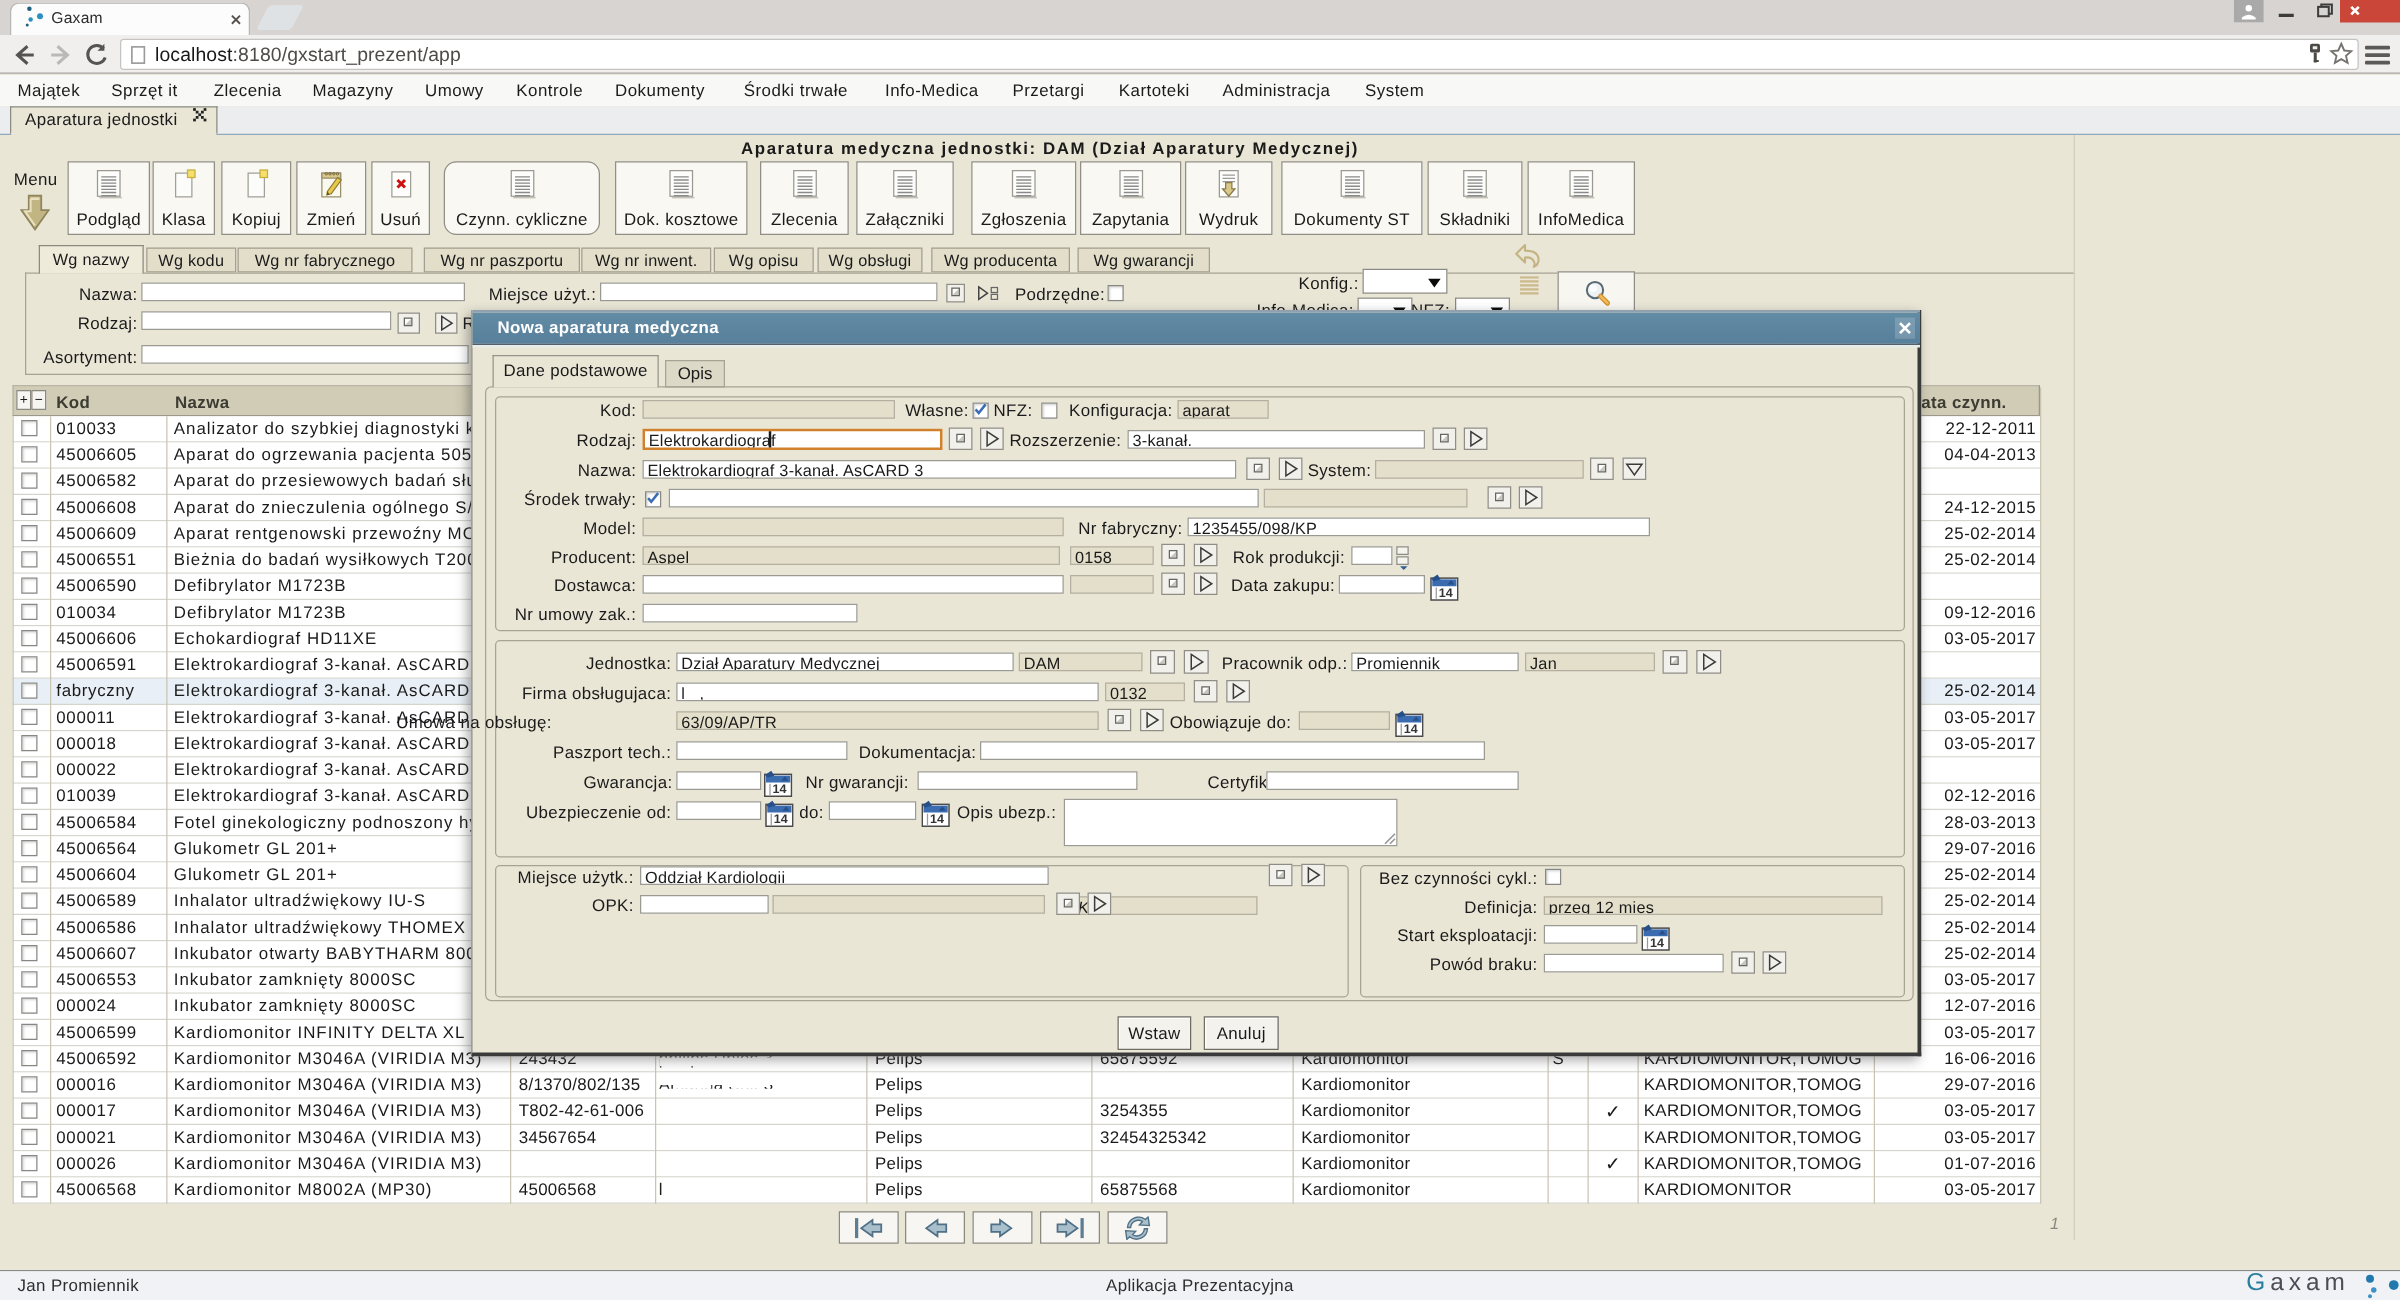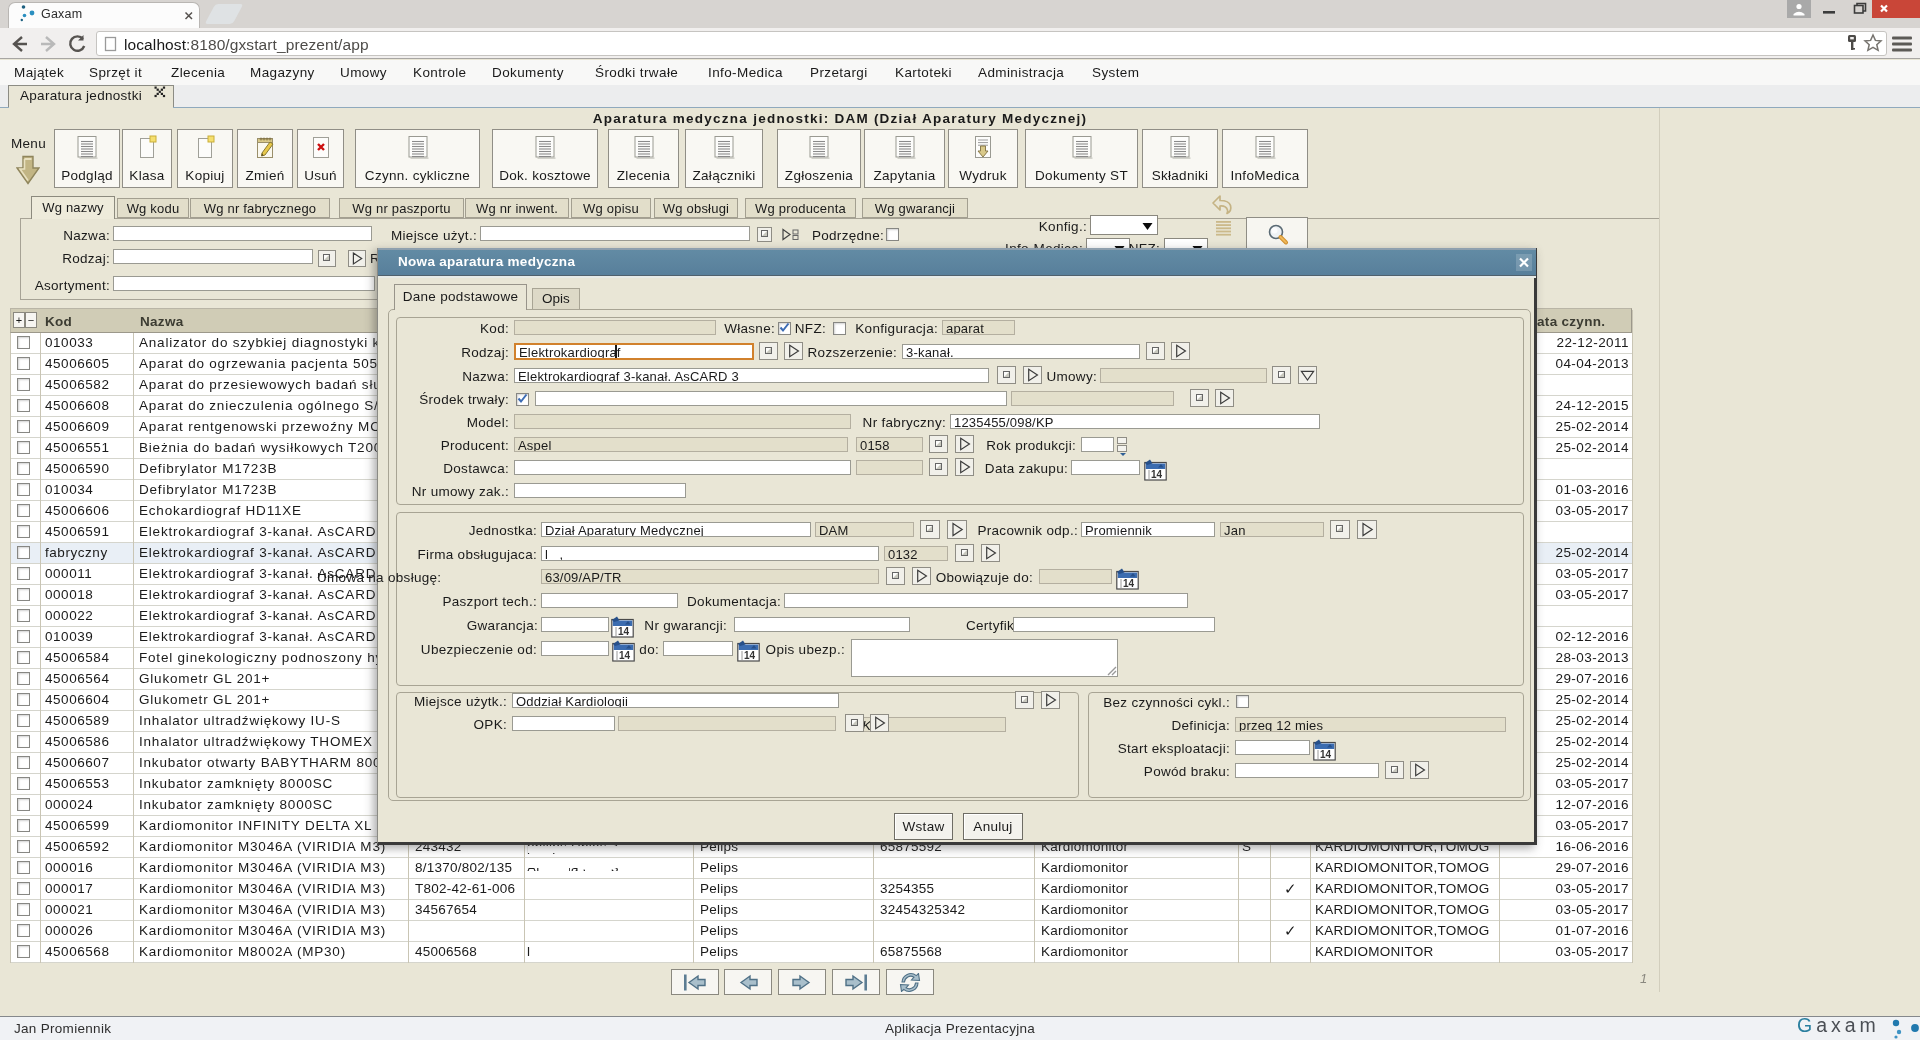--- a/index.html
+++ b/index.html
@@ -143,21 +143,21 @@
       <circle cx="11" cy="5" r="1" fill="none" stroke="#7a6a3a" stroke-width="0.8"></circle>
       <circle cx="14" cy="5" r="1" fill="none" stroke="#7a6a3a" stroke-width="0.8"></circle>
       <circle cx="17" cy="5" r="1" fill="none" stroke="#7a6a3a" stroke-width="0.8"></circle>
       <path d="M9 19 L17 8 L20 10 L12 21 L8.5 22 Z" fill="#e8c84a" stroke="#8a7a30" stroke-width="1"></path>
       <path d="M9 19 L10.5 21.5 L8.5 22 Z" fill="#5a4a20"></path>
     </svg><div class="cap">Zmień</div></div>
 <div class="tb" style="left:297px;width:47px;"><svg width="24" height="28" viewBox="0 0 24 28">
       <rect x="4.5" y="3.5" width="15" height="20" fill="#fdfdfb" stroke="#a0a098"></rect>
       <path d="M9 10 L15 16 M15 10 L9 16" stroke="#cc1111" stroke-width="2.4"></path>
     </svg><div class="cap">Usuń</div></div>
-<div class="tb" style="left:355px;width:125px;"><svg width="24" height="26" viewBox="0 0 24 26">
+<div class="tb" style="left:355px;width:125px;border-radius:10px;"><svg width="24" height="26" viewBox="0 0 24 26">
       <rect x="3" y="2.5" width="18" height="20.5" fill="#fdfdfb" stroke="#9a9a92"></rect>
       <rect x="4.5" y="23.5" width="18" height="1.2" fill="#c2c2ba"></rect>
       <line x1="6" y1="7.5" x2="18" y2="7.5" stroke="#8a8a8a" stroke-width="1.1"></line>
       <line x1="6" y1="10.0" x2="18" y2="10.0" stroke="#8a8a8a" stroke-width="1.1"></line>
       <line x1="6" y1="12.5" x2="18" y2="12.5" stroke="#8a8a8a" stroke-width="1.1"></line>
       <line x1="6" y1="15.0" x2="18" y2="15.0" stroke="#8a8a8a" stroke-width="1.1"></line>
       <line x1="6" y1="17.5" x2="18" y2="17.5" stroke="#8a8a8a" stroke-width="1.1"></line>
       <line x1="6" y1="20.0" x2="18" y2="20.0" stroke="#8a8a8a" stroke-width="1.1"></line>
       <line x1="6" y1="22.5" x2="18" y2="22.5" stroke="#8a8a8a" stroke-width="1.1"></line>
     </svg><div class="cap">Czynn. cykliczne</div></div>
@@ -376,21 +376,21 @@
 <div class="cell" style="left:139px;top:440px;width:268px;height:17px;letter-spacing:.8px;">Bieżnia do badań wysiłkowych T2000</div>
 <div class="cell" style="left:1499px;top:440px;width:130px;height:17px;text-align:right;letter-spacing:.45px;">25-02-2014</div>
 <div style="left:10px;top:459px;width:1622px;height:21px;background:#fff;border-bottom:1px solid #d5d5cd;"></div>
 <div class="cbx" style="left:17px;top:462px;width:13px;height:13px;"></div>
 <div class="cell" style="left:45px;top:461px;width:84px;height:17px;letter-spacing:.55px;">45006590</div>
 <div class="cell" style="left:139px;top:461px;width:268px;height:17px;letter-spacing:.8px;">Defibrylator M1723B</div>
 <div style="left:10px;top:480px;width:1622px;height:21px;background:#fff;border-bottom:1px solid #d5d5cd;"></div>
 <div class="cbx" style="left:17px;top:483px;width:13px;height:13px;"></div>
 <div class="cell" style="left:45px;top:482px;width:84px;height:17px;letter-spacing:.55px;">010034</div>
 <div class="cell" style="left:139px;top:482px;width:268px;height:17px;letter-spacing:.8px;">Defibrylator M1723B</div>
-<div class="cell" style="left:1499px;top:482px;width:130px;height:17px;text-align:right;letter-spacing:.45px;">01-03-2016</div>
+<div class="cell" style="left:1499px;top:482px;width:130px;height:17px;text-align:right;letter-spacing:.45px;">09-12-2016</div>
 <div style="left:10px;top:501px;width:1622px;height:21px;background:#fff;border-bottom:1px solid #d5d5cd;"></div>
 <div class="cbx" style="left:17px;top:504px;width:13px;height:13px;"></div>
 <div class="cell" style="left:45px;top:503px;width:84px;height:17px;letter-spacing:.55px;">45006606</div>
 <div class="cell" style="left:139px;top:503px;width:268px;height:17px;letter-spacing:.8px;">Echokardiograf HD11XE</div>
 <div class="cell" style="left:1499px;top:503px;width:130px;height:17px;text-align:right;letter-spacing:.45px;">03-05-2017</div>
 <div style="left:10px;top:522px;width:1622px;height:21px;background:#fff;border-bottom:1px solid #d5d5cd;"></div>
 <div class="cbx" style="left:17px;top:525px;width:13px;height:13px;"></div>
 <div class="cell" style="left:45px;top:524px;width:84px;height:17px;letter-spacing:.55px;">45006591</div>
 <div class="cell" style="left:139px;top:524px;width:268px;height:17px;letter-spacing:.8px;">Elektrokardiograf 3-kanał. AsCARD 3</div>
 <div style="left:10px;top:543px;width:1622px;height:21px;background:#e9eff6;border-bottom:1px solid #d5d5cd;"></div>
@@ -642,21 +642,21 @@
       <span>Elektrokardiograf 3-kanał. AsCARD 3</span>
     </div>
     <div class="sb" style="left:619px;top:118px;width:19px;height:18px;">
       <div style="left:5px;top:4px;width:7px;height:7px;border:1px solid #666;background:linear-gradient(135deg,#fdfdfb 45%,#c8c8be 55%);position:absolute;"></div>
     </div>
     <div class="sb" style="left:645px;top:118px;width:19px;height:18px;">
       <svg width="19" height="18" viewBox="0 0 19 18">
         <path d="M5.7 3.2399999999999998 L14.44 9.0 L5.7 14.76 Z" fill="none" stroke="#3c3c3c" stroke-width="1.2"></path>
       </svg>
     </div>
-    <div class="lb" style="left:639px;top:121px;width:80px;height:16px;text-align:right;">Umowy:</div>
+    <div class="lb" style="left:639px;top:121px;width:80px;height:16px;text-align:right;">System:</div>
     <div class="ro" style="left:722px;top:120px;width:167px;height:15px;">
       <span></span>
     </div>
     <div class="sb" style="left:894px;top:118px;width:19px;height:18px;">
       <div style="left:5px;top:4px;width:7px;height:7px;border:1px solid #666;background:linear-gradient(135deg,#fdfdfb 45%,#c8c8be 55%);position:absolute;"></div>
     </div>
     <div class="sb" style="left:920px;top:118px;width:19px;height:18px;">
       <svg width="19" height="18" viewBox="0 0 19 18">
         <path d="M3.42 5.3999999999999995 L15.579999999999998 5.3999999999999995 L9.5 14.040000000000001 Z" fill="none" stroke="#3c3c3c" stroke-width="1.2"></path>
       </svg>

